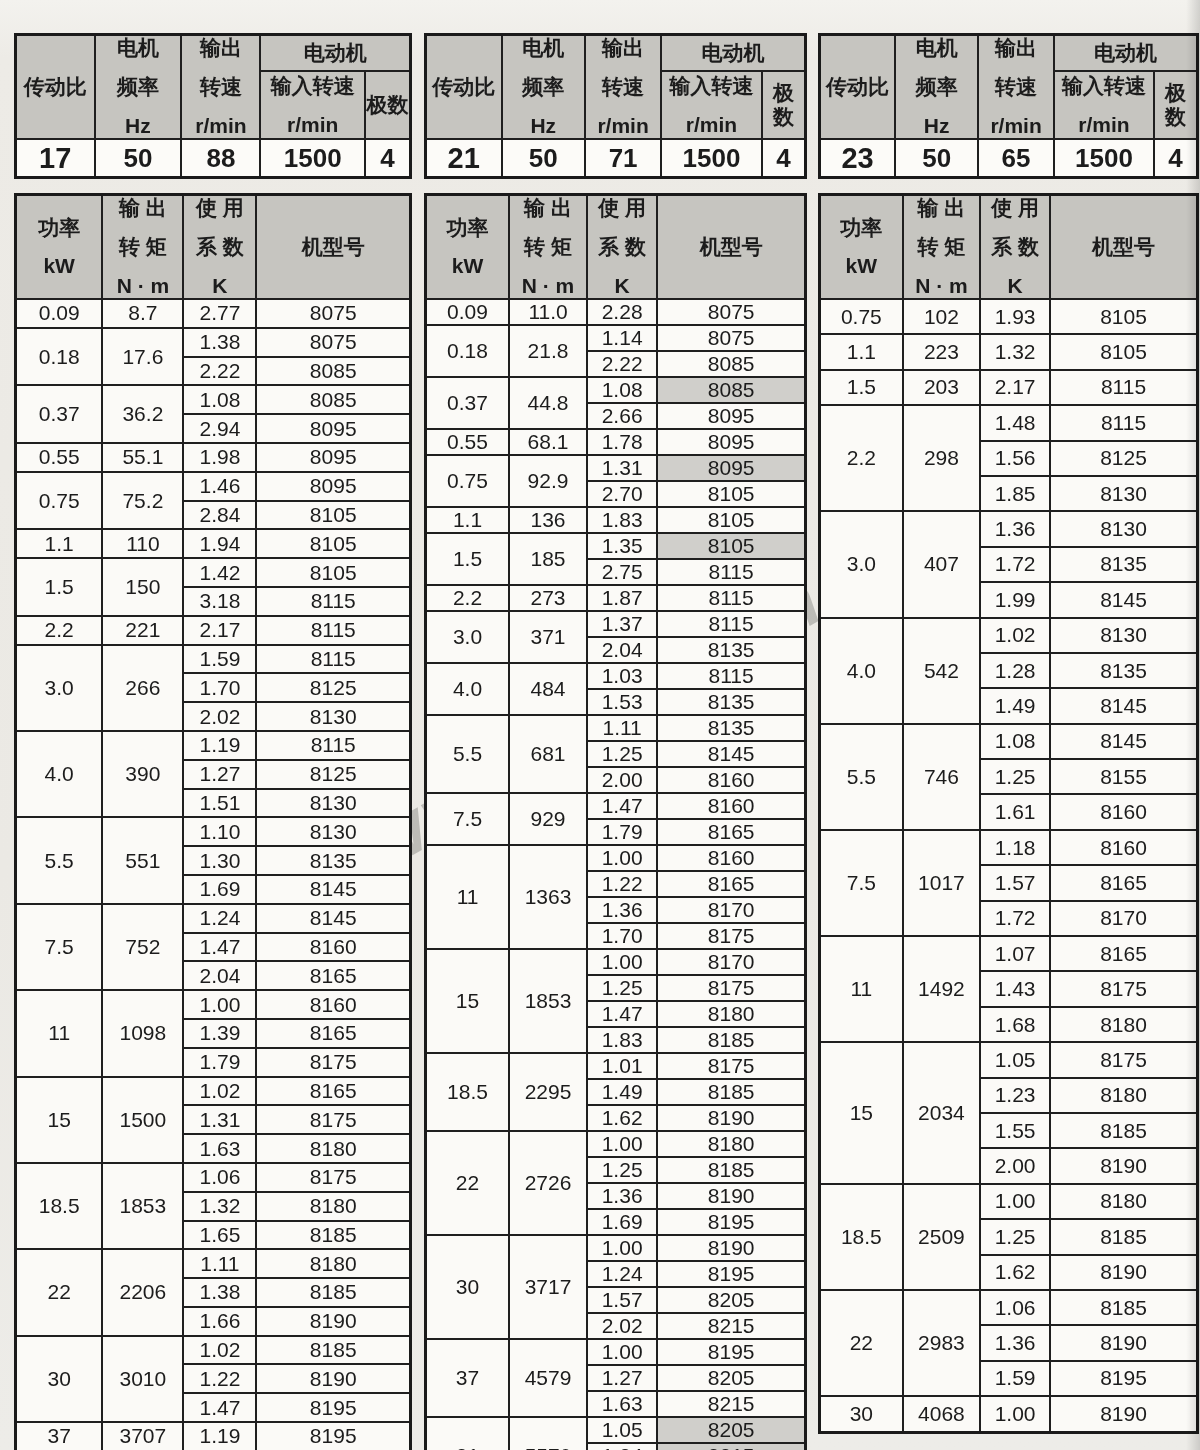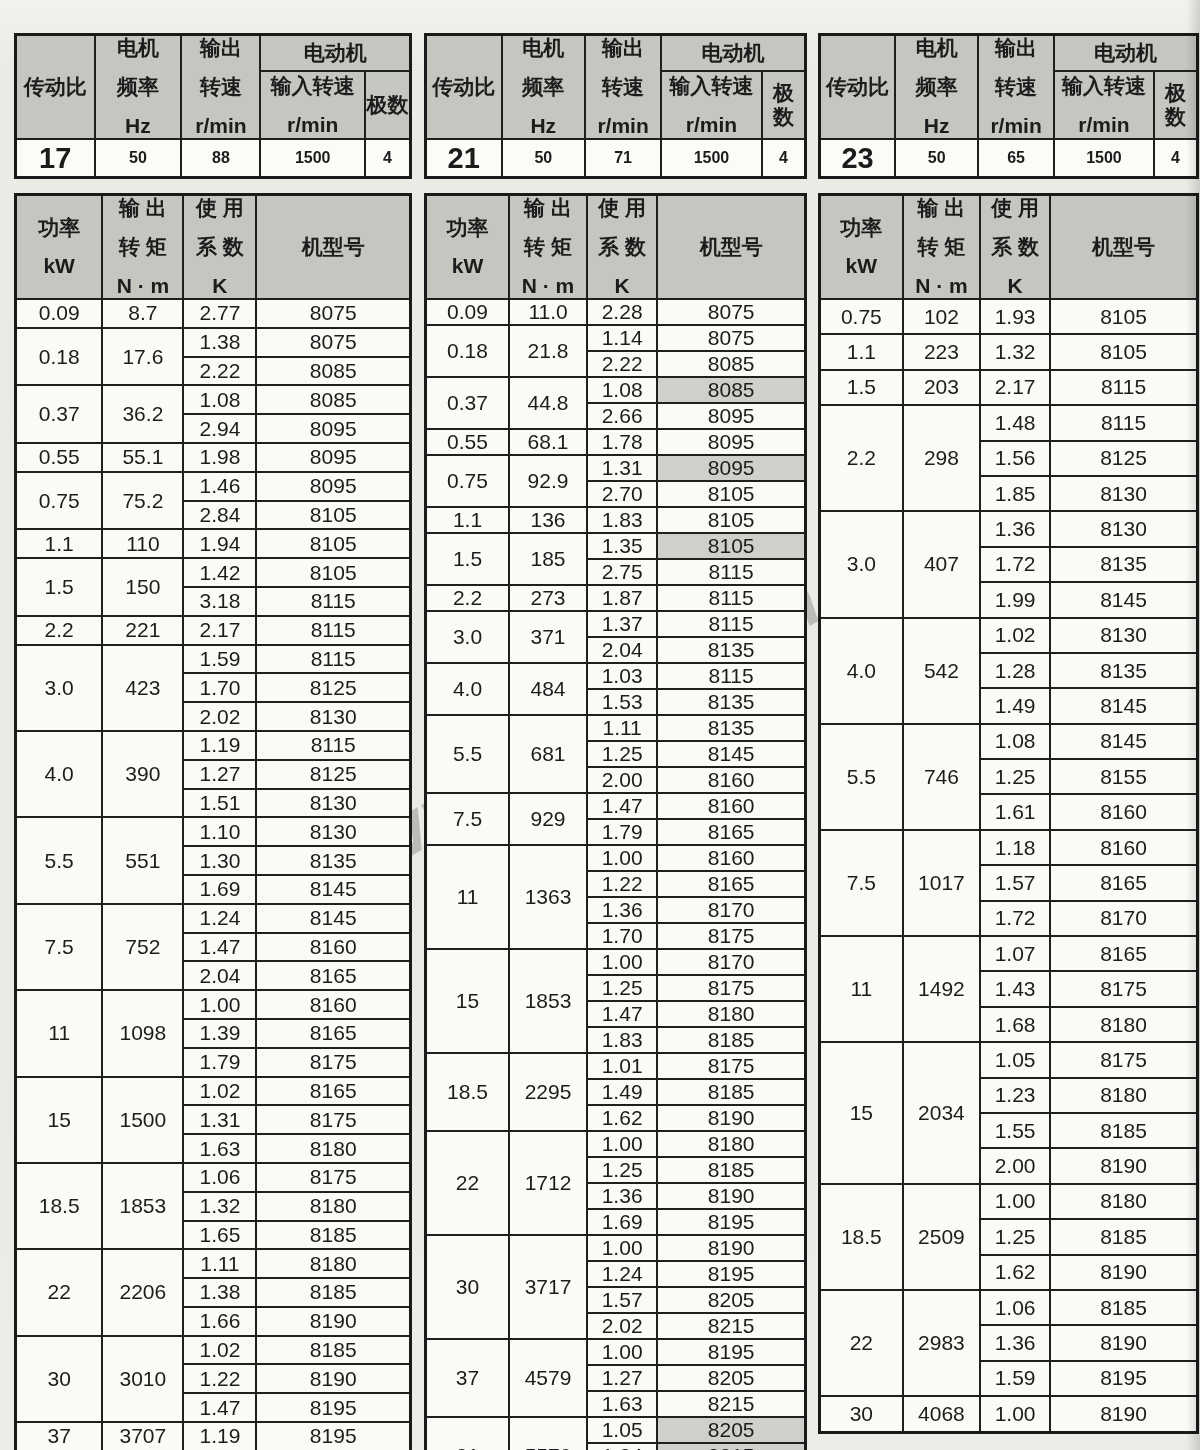--- a/index.html
+++ b/index.html
@@ -19,21 +19,21 @@
   .group{position:absolute;top:33px;}
   .group.g0{left:14px;width:398px;}
   .group.g1{left:424px;width:383px;}
   .group.g2{left:818px;width:381px;}
 
   table{border-collapse:collapse;width:100%;table-layout:fixed;}
   td,th{border:2px solid #1f1f1f;padding:0;text-align:center;vertical-align:middle;}
   .ratio-table{border:3px solid #1a1a1a;background:#c6c5c0;}
   .ratio-table td{font-weight:bold;}
   .hdr{background:#c6c5c0;font-size:21px;line-height:24px;}
-  .vals td{background:#fcfbf8;height:36px;font-size:16px;}
+  .vals td{background:#fcfbf8;height:36px;font-size:26px;}
   .vals .big{font-size:29px;}
   .r-c1{width:20%;} .r-c2{width:22%;} .r-c3{width:20%;} .r-c4{width:26.5%;} .r-c5{width:11.5%;}
   .motor-head{height:33px;}
   .sub-head{height:42px;}
 
   .spec-table{border:3px solid #1a1a1a;margin-top:14px;padding-left:31px;}
   .spec-table thead th{background:#c6c5c0;height:74px;font-size:21px;line-height:24px;font-weight:bold;}
   .spec-table td{background:#fbfaf7;font-size:21px;}
   .g0 .spec-table td{height:26.8px;}
   .g1 .spec-table td{height:22.6px;}
@@ -205,21 +205,21 @@
             <td>8115</td>
           </tr>
           <tr>
             <td rowspan="1">2.2</td>
             <td rowspan="1">221</td>
             <td>2.17</td>
             <td>8115</td>
           </tr>
           <tr>
             <td rowspan="3">3.0</td>
-            <td rowspan="3">423</td>
+            <td rowspan="3">266</td>
             <td>1.59</td>
             <td>8115</td>
           </tr>
           <tr>
             <td>1.70</td>
             <td>8125</td>
           </tr>
           <tr>
             <td>2.02</td>
             <td>8130</td>
@@ -579,21 +579,21 @@
           <tr>
             <td>1.49</td>
             <td>8185</td>
           </tr>
           <tr>
             <td>1.62</td>
             <td>8190</td>
           </tr>
           <tr>
             <td rowspan="4">22</td>
-            <td rowspan="4">1712</td>
+            <td rowspan="4">2726</td>
             <td>1.00</td>
             <td>8180</td>
           </tr>
           <tr>
             <td>1.25</td>
             <td>8185</td>
           </tr>
           <tr>
             <td>1.36</td>
             <td>8190</td>

